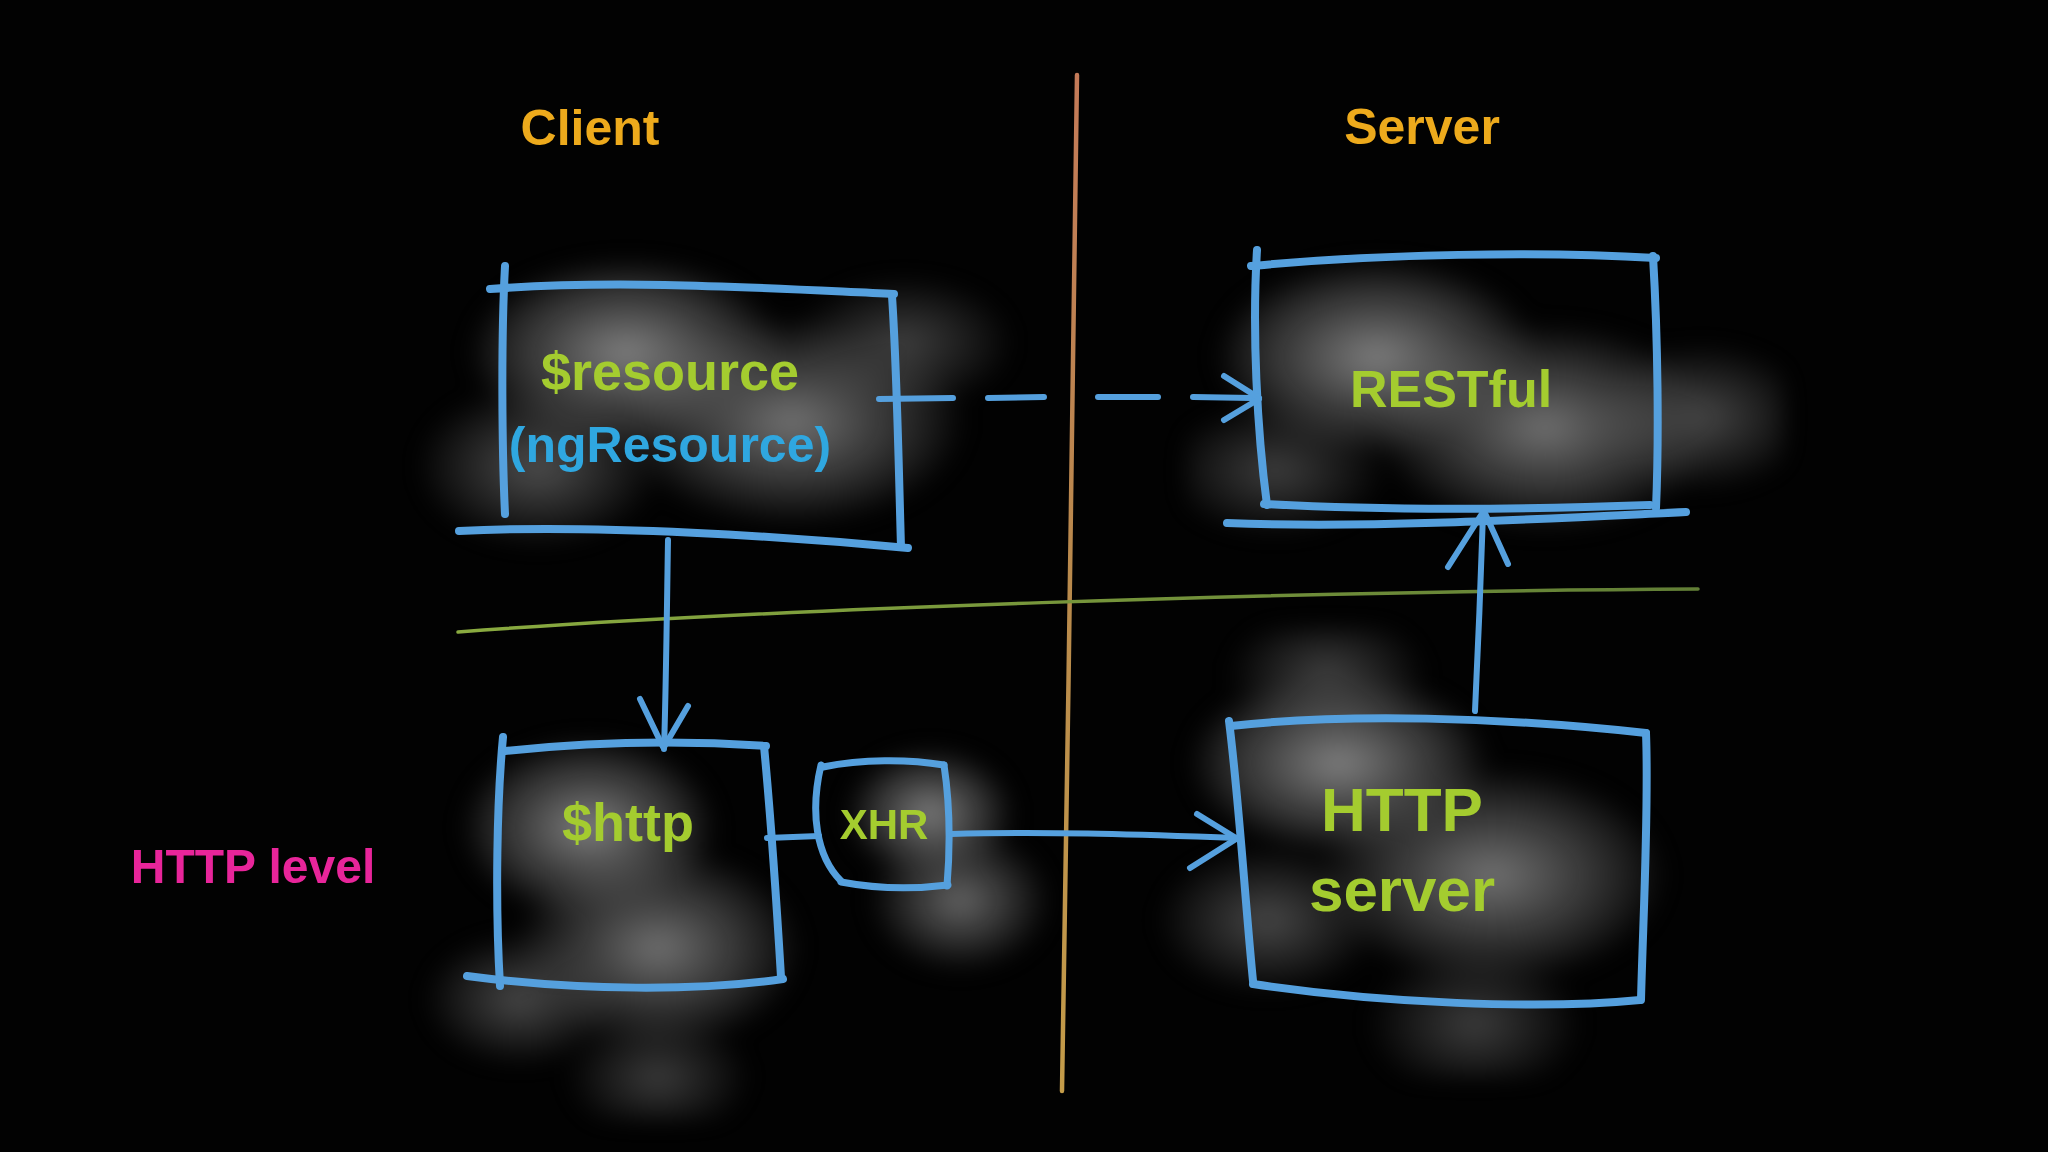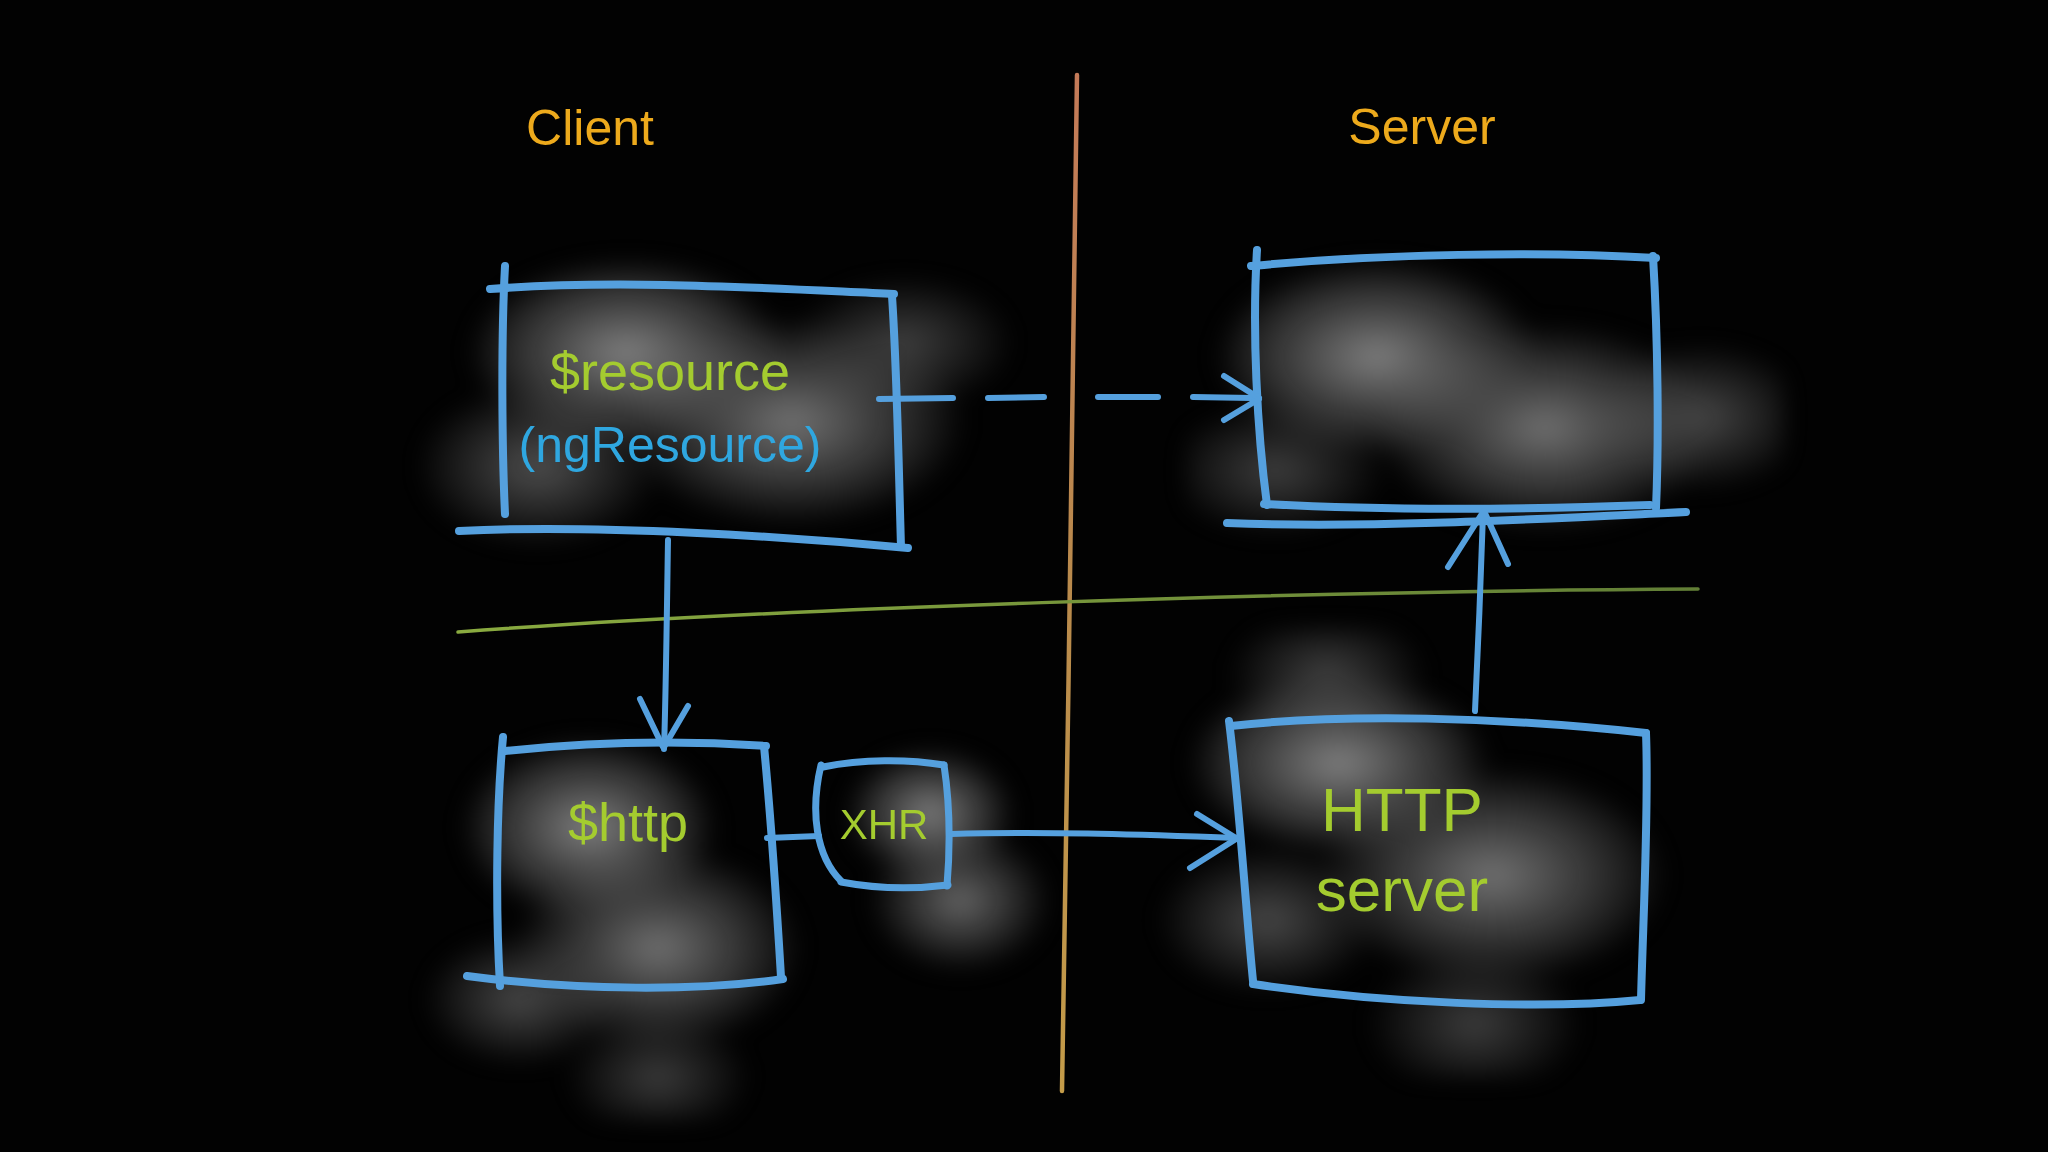--- a/index.html
+++ b/index.html
@@ -27,21 +27,21 @@
     radial-gradient(ellipse 110px 85px at 45% 35%, rgba(148,148,148,.85), rgba(85,85,85,.40) 58%, transparent 78%),
     radial-gradient(ellipse 115px 90px at 55% 65%, rgba(135,135,135,.75), rgba(78,78,78,.32) 60%, transparent 80%);}
   #cloud-server{left:1150px;top:628px;width:590px;height:450px;background:
     radial-gradient(ellipse 200px 120px at 32% 30%, rgba(150,150,150,.85), rgba(90,90,90,.40) 58%, transparent 76%),
     radial-gradient(ellipse 225px 140px at 58% 55%, rgba(142,142,142,.80), rgba(82,82,82,.35) 60%, transparent 78%),
     radial-gradient(ellipse 150px 100px at 20% 65%, rgba(118,118,118,.60), transparent 75%),
     radial-gradient(ellipse 140px 95px at 55% 88%, rgba(108,108,108,.55), transparent 78%),
     radial-gradient(ellipse 130px 80px at 30% 10%, rgba(110,110,110,.55), transparent 78%);}
   #sketch{position:absolute;left:0;top:0;z-index:2;}
   .label{position:absolute;z-index:3;transform:translate(-50%,-50%);
-    white-space:nowrap;text-align:center;font-weight:400;}
+    white-space:nowrap;text-align:center;font-weight:700;}
   .heading{font-size:50px;color:var(--heading);}
   .rowlabel{font-size:48px;color:var(--row_label);}
   .nodetext{color:var(--node_text);}
   #resource-block{line-height:74px;}
   #resource-block .l1{font-size:54px;color:var(--node_text);}
   #resource-block .l2{font-size:50px;color:var(--node_subtext);text-align:right;}
   #restful-block{font-size:52px;line-height:78px;}
   #http-label{font-size:54px;}
   #xhr-label{font-size:42px;}
   #server-block{font-size:62px;line-height:80px;text-align:center;}
@@ -137,27 +137,29 @@
         <path d="M1475,711 C1478,650 1481,575 1483,514"></path>
         <path d="M1448,567 L1483,512"></path>
         <path d="M1508,564 L1484,511"></path>
       </g>
     </g>
   </svg>
 
   <div class="label heading" style="left:590px;top:128px">Client</div>
   <div class="label heading" style="left:1422px;top:127px">Server</div>
 
+  <div class="label rowlabel" style="left:253px;top:866px">HTTP level</div>
 
   <div class="label" id="resource-block" style="left:670px;top:408px">
     <div class="l1">$resource</div>
     <div class="l2">(ngResource)</div>
   </div>
 
   <div class="label nodetext" id="restful-block" style="left:1451px;top:389px">
+    <div>RESTful</div>
   </div>
 
   <div class="label nodetext" id="http-label" style="left:628px;top:822px">$http</div>
 
   <div class="label nodetext" id="xhr-label" style="left:884px;top:825px">XHR</div>
 
   <div class="label nodetext" id="server-block" style="left:1402px;top:850px">
     <div>HTTP</div>
     <div>server</div>
   </div>

